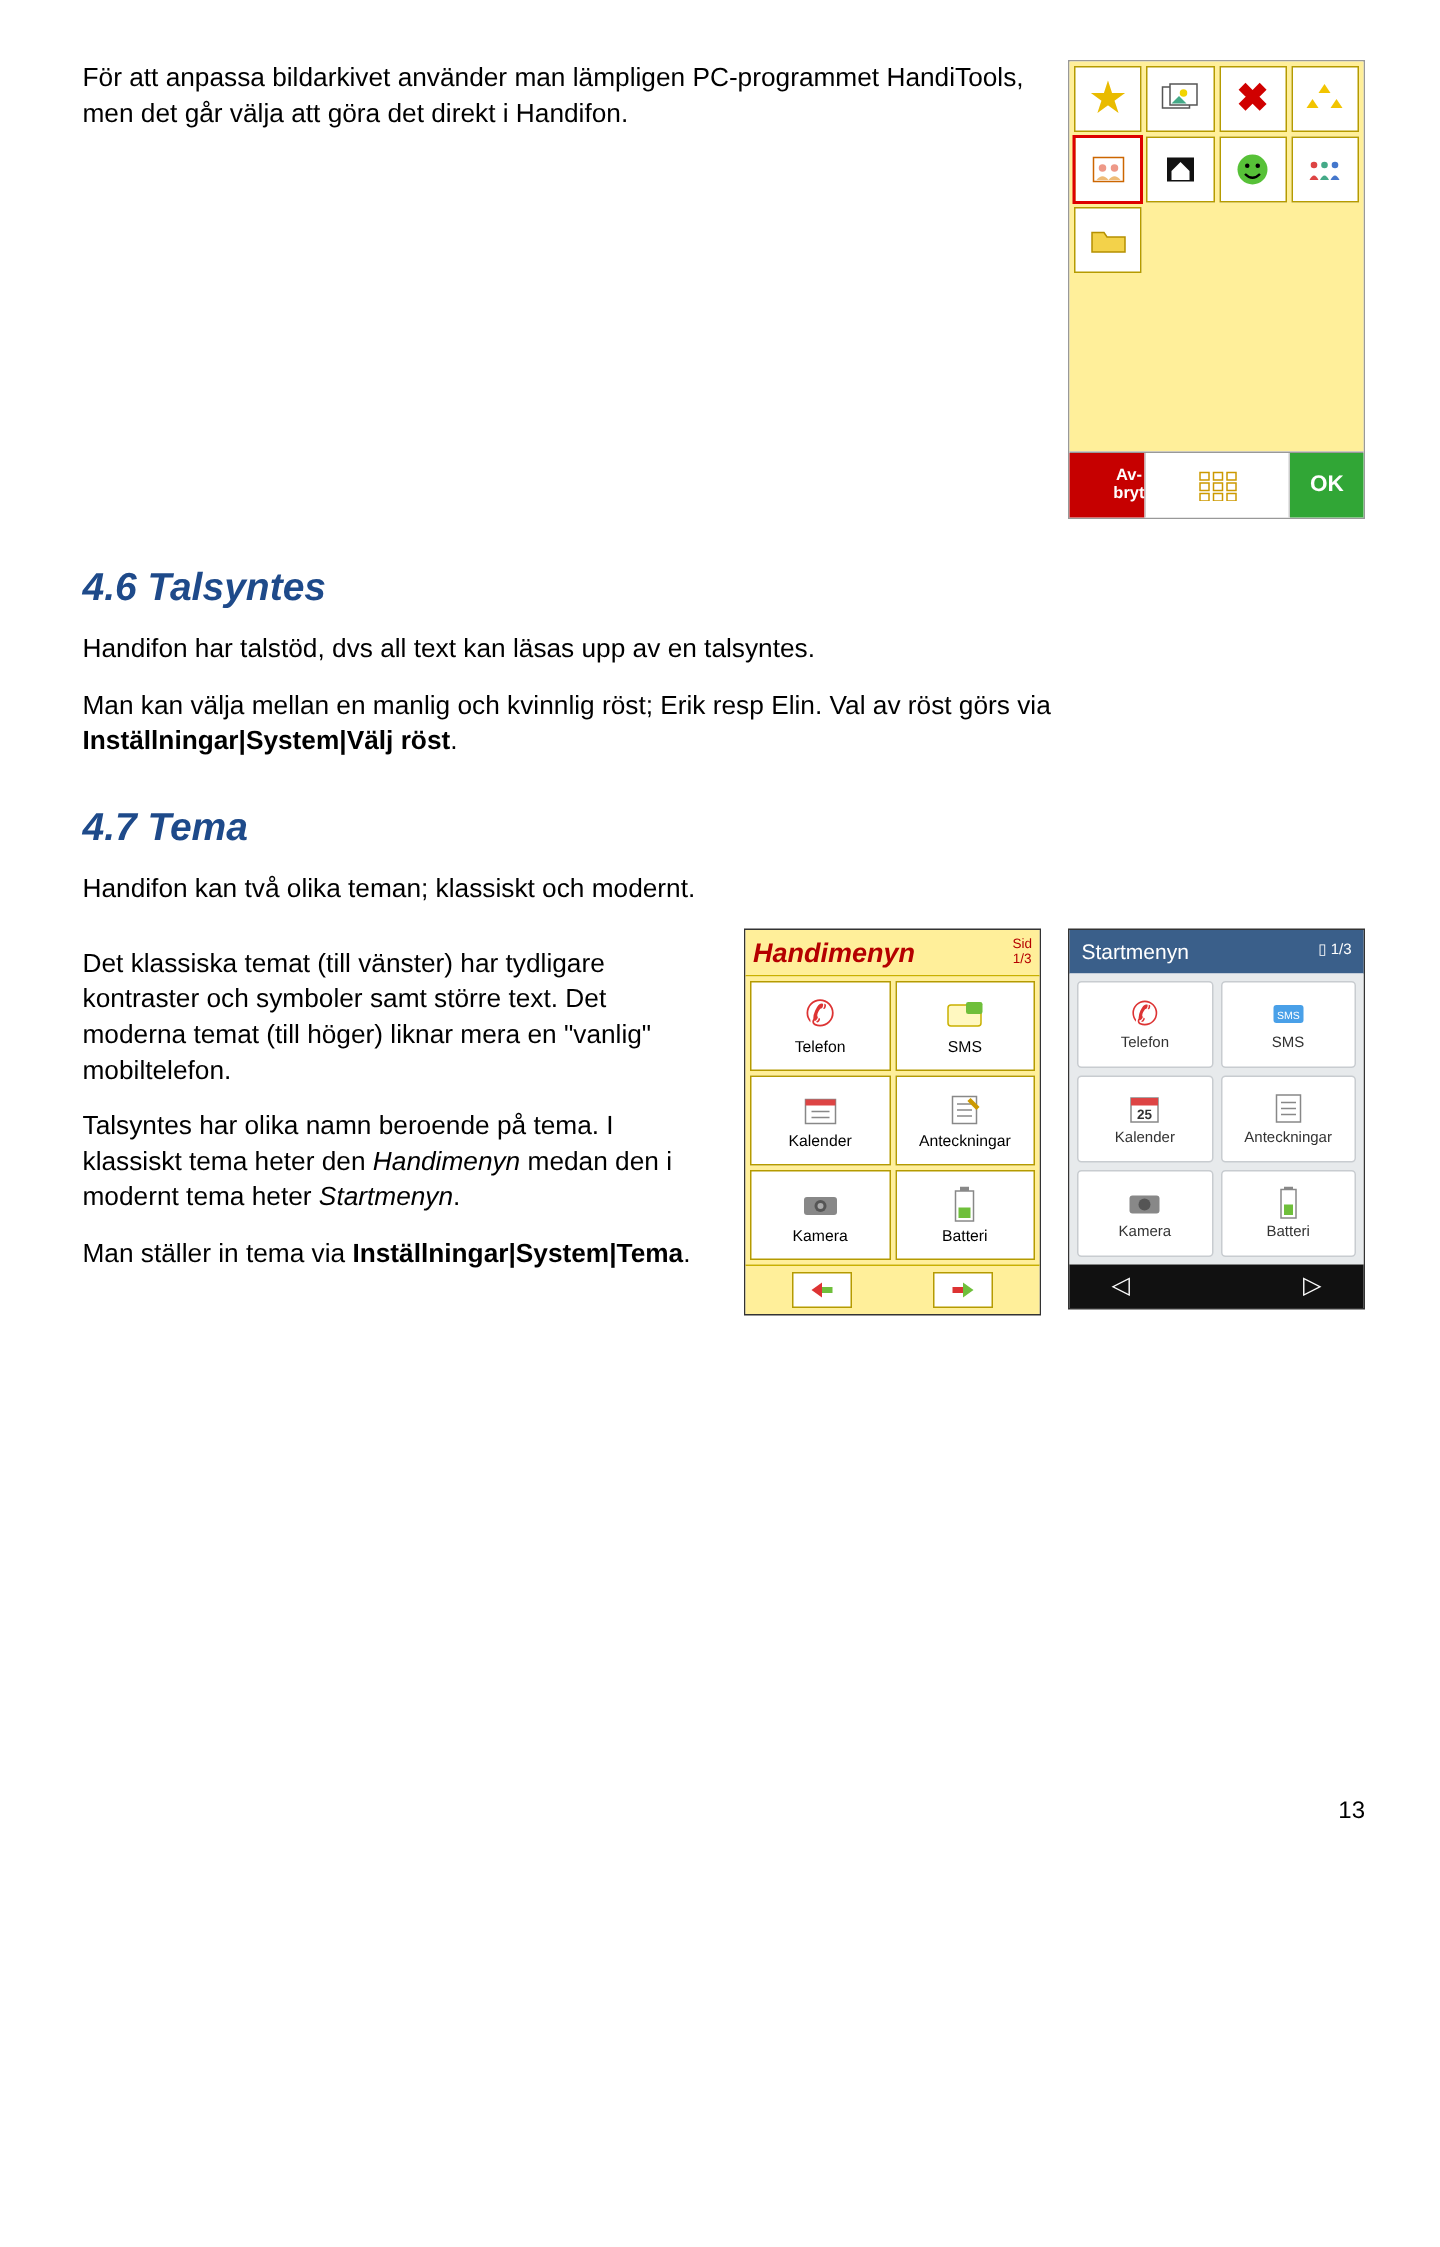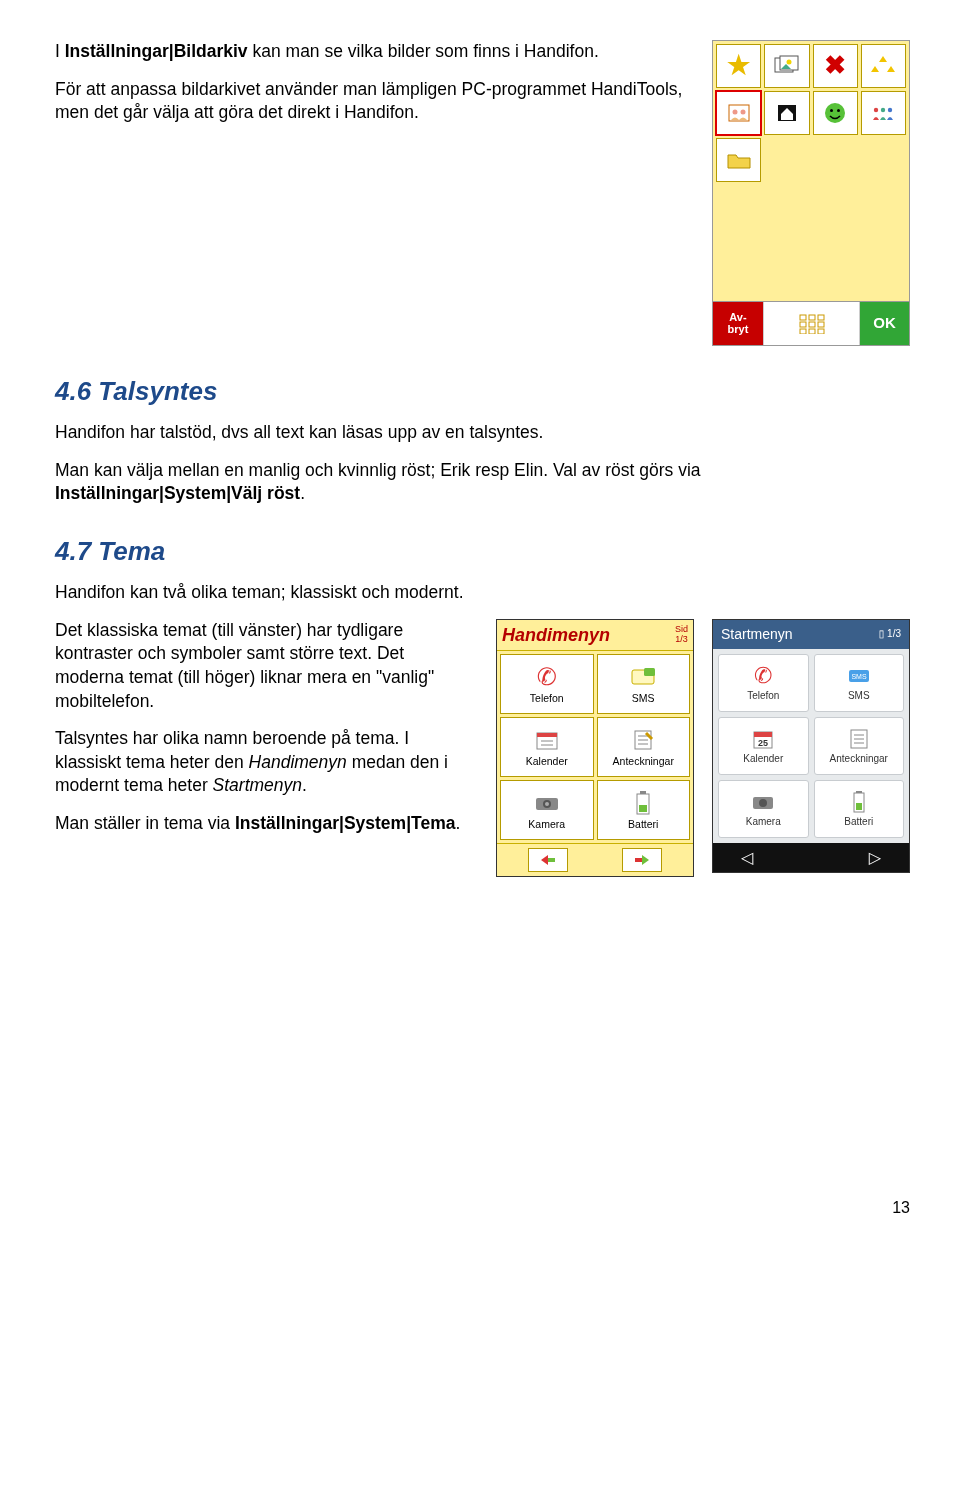--- a/index.html
+++ b/index.html
@@ -12,27 +12,27 @@
   h2 { color: #1e4a8a; font-style: italic; font-size: 26px; font-weight: bold; margin: 28px 0 12px 0; }
   .pagenum { text-align: right; margin-top: 320px; font-size: 16px; }
 
   
   .dev1 { width: 198px; border: 1px solid #999; }
   .dev1-body { background: #ffef9a; height: 260px; padding: 3px; display: flex; flex-direction: column; }
   .dev1-grid { display: grid; grid-template-columns: repeat(4,1fr); gap: 3px; }
   .tile { height: 44px; border: 1px solid #b59b00; background: #fff; display: flex; align-items: center; justify-content: center; font-size: 26px; font-weight: bold; }
   .tile.sel { outline: 2px solid #d00; outline-offset: -1px; }
   .dev1-bottom { background: #fff; display: flex; height: 44px; border-top: 1px solid #999; }
-  .btn-av { background: #c60000; color: #fff; font-size: 11px; font-weight: bold; width: 50px; display:flex; align-items:center; justify-content:center; text-align:center; line-height:1.05; }
+  .btn-av { background: #c60000; color: #fff; font-size: 11px; font-weight: bold; width: 50px; display:flex; align-items:center; justify-content:flex-end; text-align:center; line-height:1.05; }
   .btn-grid { flex:1; display:flex; align-items:center; justify-content:center; color:#c08000; border-left:1px solid #ccc; border-right:1px solid #ccc; }
   .btn-ok { background: #31a636; color: #fff; font-size: 15px; font-weight: bold; width: 49px; display:flex; align-items:center; justify-content:center; }
 
   
   .temarow { display:flex; gap:18px; align-items:flex-start; }
-  .temarow .txtcol { flex:1; }
+  .temarow .txtcol { flex:1;margin-top:12px; }
 
   
   .dev-wrap { border:1px solid #333; }
   .classic { width: 198px; }
   .classic-head { background:#ffef9a; padding:3px 5px; display:flex; justify-content:space-between; align-items:center; border-bottom:1px solid #c9b000; }
   .classic-head .title { color:#b50000; font-style:italic; font-weight:bold; font-size:18px; }
   .classic-head .pg { color:#b50000; font-size:9px; font-weight:normal; line-height:1.05; text-align:center; }
   .classic-body { background:#ffef9a; padding:3px; }
   .classic-grid { display:grid; grid-template-columns:1fr 1fr; gap:3px; }
   .ctile { background:#fff; border:1px solid #b59b00; height:60px; display:flex; flex-direction:column; align-items:center; justify-content:center; font-size:10.5px; }
@@ -51,23 +51,20 @@
   .modern-foot { background:#111; display:flex; justify-content:space-between; padding:4px 28px; color:#fff; font-size:16px; }
 
   
   svg { display:block; }
 </style>
 </head>
 <body>
 
 <div class="row">
   <div class="txtcol">
-    <p>
-      <span>I </span><span class="bold">Inställningar|Bildarkiv</span><span> kan man se vilka bilder som finns i Handifon.</span>
-    </p>
     <p>För att anpassa bildarkivet använder man lämpligen PC-programmet HandiTools, men det går välja att göra det direkt i Handifon.</p>
   </div>
 
   <div class="dev1">
     <div class="dev1-body">
       <div class="dev1-grid">
         <div class="tile" style="color:#e9bb00;">★</div>
         <div class="tile">
           <svg width="26" height="22">
               <rect x="1" y="3" width="18" height="14" fill="#fff" stroke="#555"></rect>

